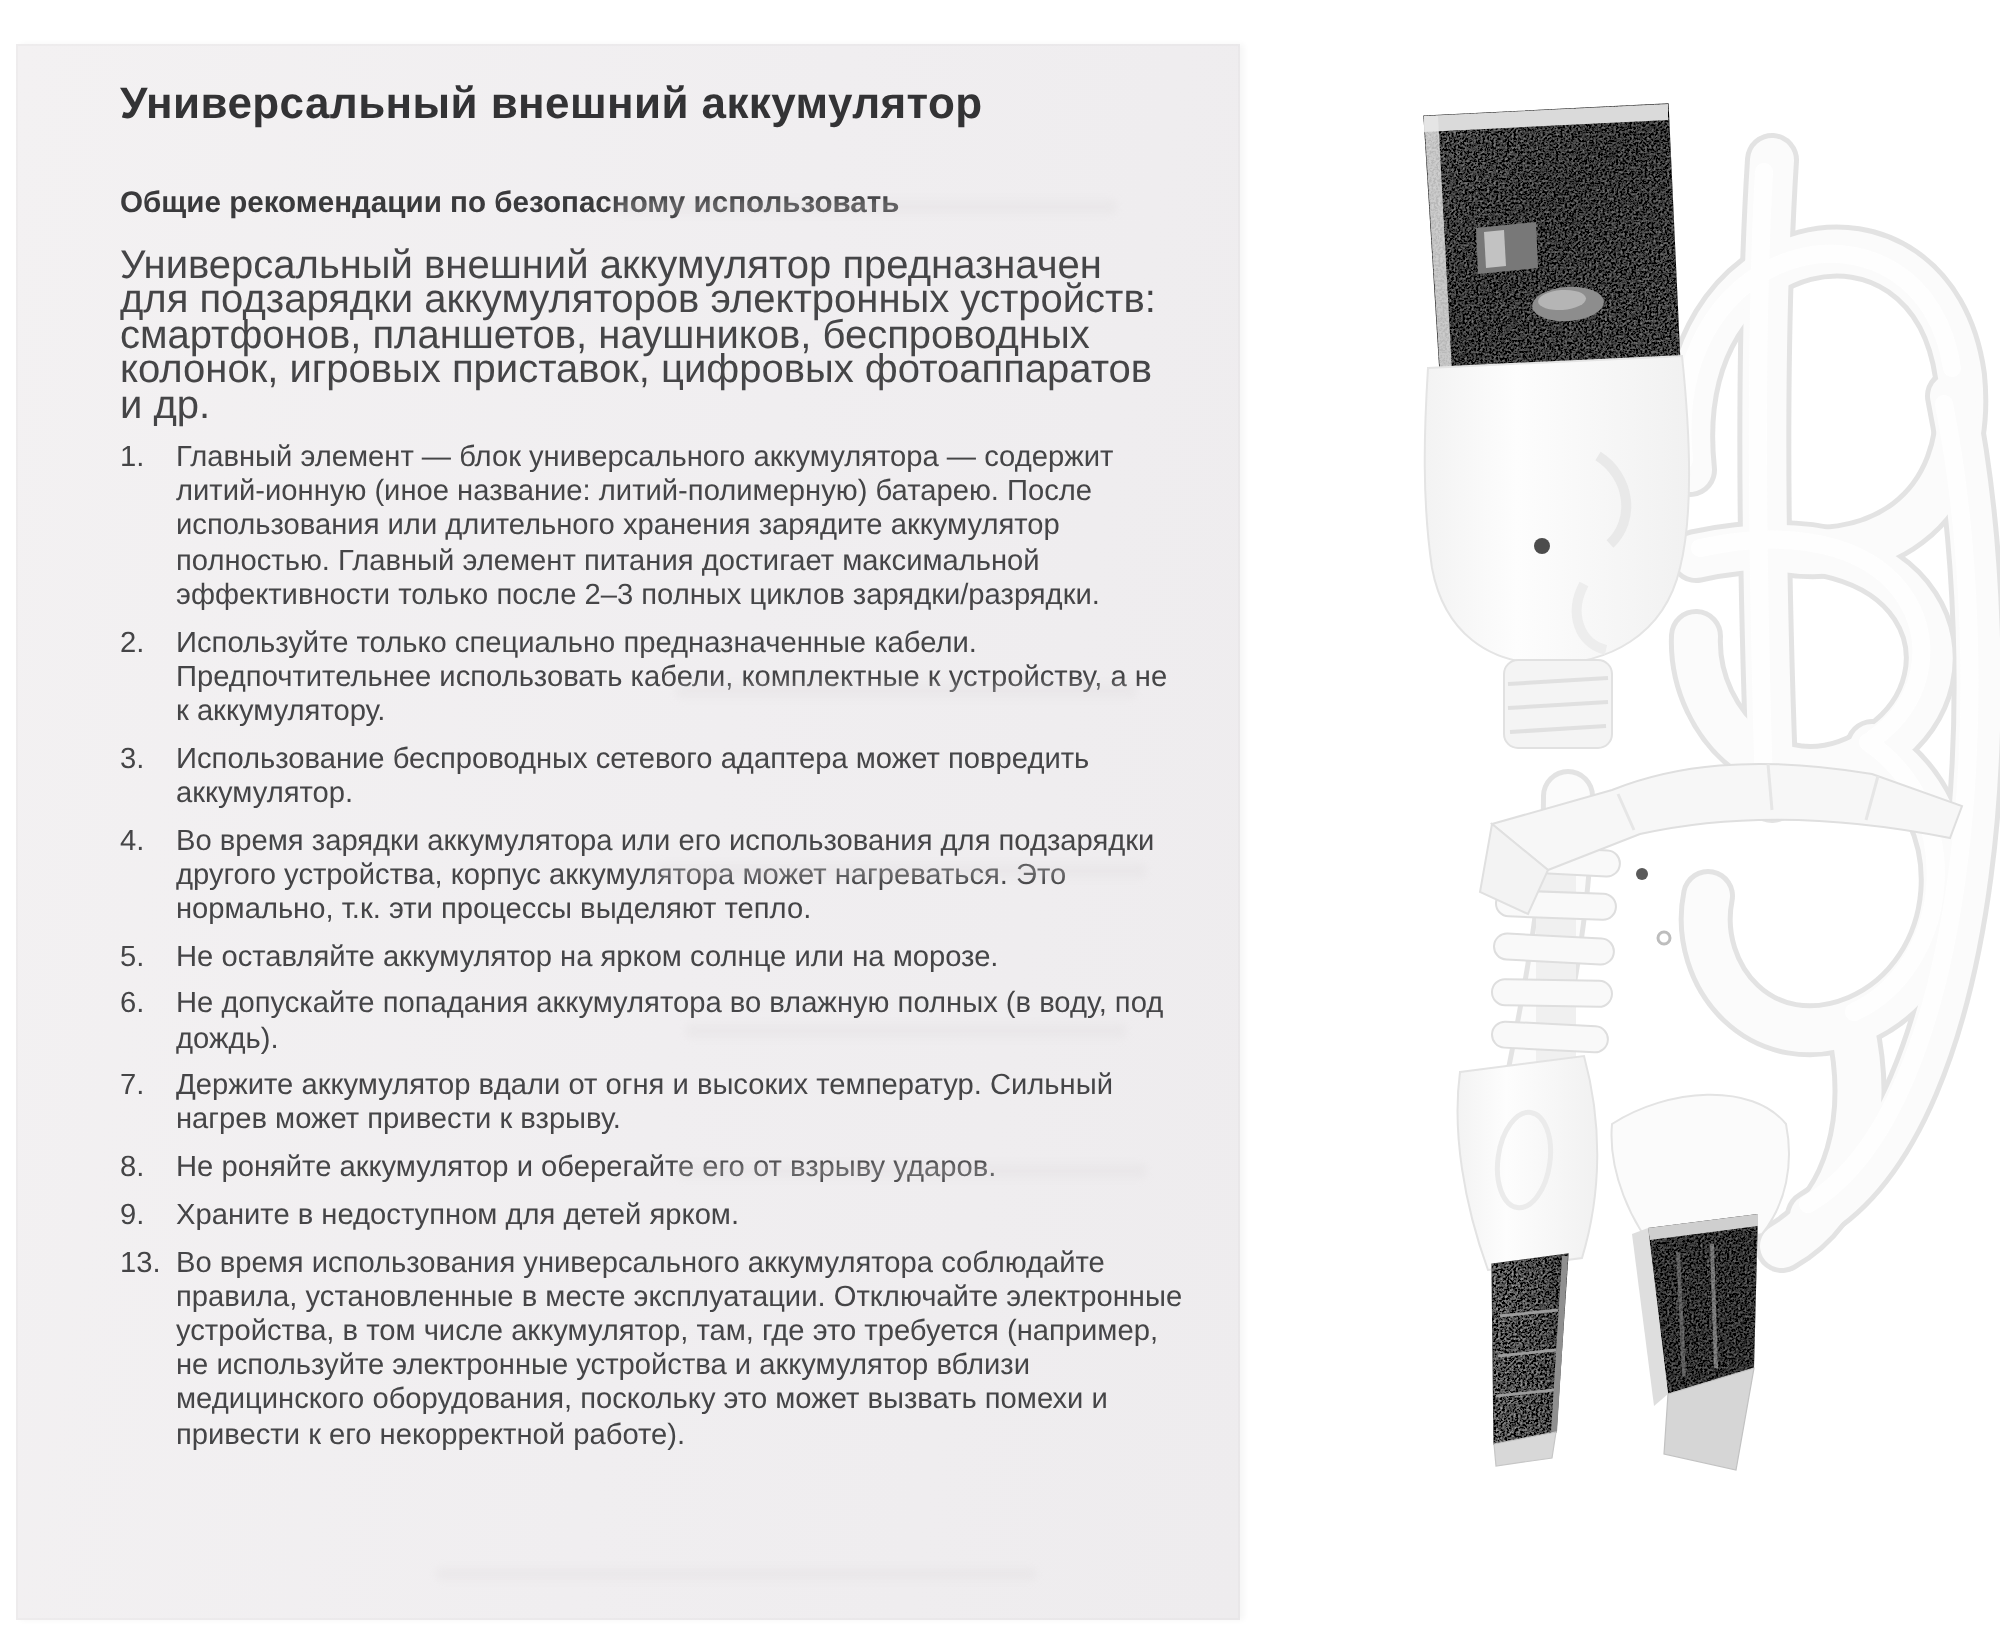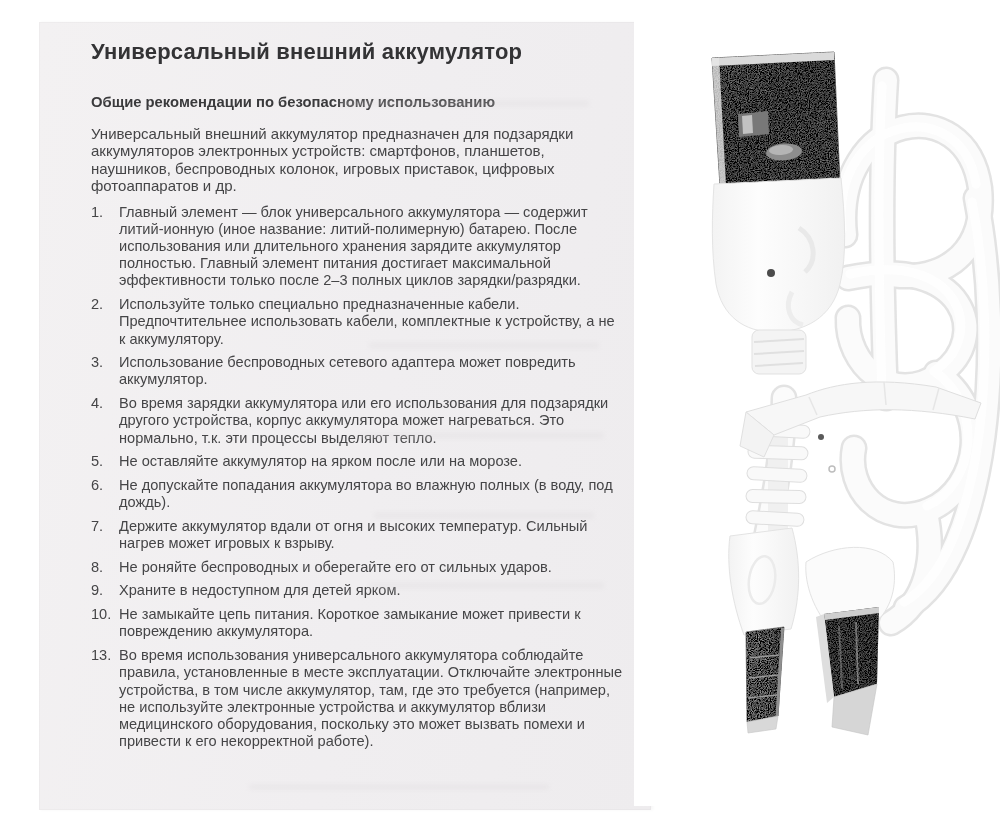--- a/index.html
+++ b/index.html
@@ -10,31 +10,30 @@
     -webkit-font-smoothing:antialiased;
   }
   
   .paper{
     position:absolute;left:8px;top:22px;width:612px;height:788px;
     background:linear-gradient(100deg,#f3f1f2 0%,#f0eef0 55%,#eeecee 100%);
     box-shadow:inset 0 0 0 1px rgba(0,0,0,0.02), 2px 0 3px rgba(0,0,0,0.04);
     box-sizing:border-box;
     padding:16px 36px 0 52px;
     color:#3e3e40;
-    margin-left:31px;
   }
   .paper h1{
     margin:0;font-size:22px;line-height:28px;font-weight:700;color:#333335;
     letter-spacing:.2px;
   }
   .paper h2{
     margin:27px 0 0 0;font-size:14.8px;line-height:18px;font-weight:700;color:#3a3a3c;
   }
   .intro{
-    margin:14px 0 0 0;font-size:15px;line-height:17.4px;max-width:522px;color:#454547;
+    margin:14px 0 0 0;font-size:20px;line-height:17.4px;max-width:522px;color:#454547;
   }
   ol.safety{
     list-style:none;margin:9px 0 0 0;padding:0;
   }
   ol.safety li{
     display:flex;margin:0 0 6.5px 0;font-size:14.6px;line-height:17.2px;color:#454547;
   }
   ol.safety .num{flex:0 0 28px;}
   ol.safety .txt{flex:0 0 505px;max-width:505px;}
   
@@ -43,62 +42,58 @@
   .photo{
     position:absolute;left:634px;top:16px;width:366px;height:790px;background:#ffffff;
   }
   .photo svg{display:block;}
 </style>
 </head>
 <body>
 
 <div class="paper">
   <h1>Универсальный внешний аккумулятор</h1>
-  <h2>Общие рекомендации по безопасному использованию</h2>
+  <h2>Общие рекомендации по безопасному использовать</h2>
   <p class="intro">Универсальный внешний аккумулятор предназначен для подзарядки аккумуляторов электронных устройств: смартфонов, планшетов, наушников, беспроводных колонок, игровых приставок, цифровых фотоаппаратов и др.</p>
   <ol class="safety">
     <li>
       <span class="num">1.</span>
       <span class="txt">Главный элемент — блок универсального аккумулятора — содержит литий-ионную (иное название: литий-полимерную) батарею. После использования или длительного хранения зарядите аккумулятор полностью. Главный элемент питания достигает максимальной эффективности только после 2–3 полных циклов зарядки/разрядки.</span>
     </li>
     <li>
       <span class="num">2.</span>
       <span class="txt">Используйте только специально предназначенные кабели. Предпочтительнее использовать кабели, комплектные к устройству, а не к аккумулятору.</span>
     </li>
     <li>
       <span class="num">3.</span>
       <span class="txt">Использование беспроводных сетевого адаптера может повредить аккумулятор.</span>
     </li>
     <li>
       <span class="num">4.</span>
       <span class="txt">Во время зарядки аккумулятора или его использования для подзарядки другого устройства, корпус аккумулятора может нагреваться. Это нормально, т.к. эти процессы выделяют тепло.</span>
     </li>
     <li>
       <span class="num">5.</span>
-      <span class="txt">Не оставляйте аккумулятор на ярком после или на морозе.</span>
+      <span class="txt">Не оставляйте аккумулятор на ярком солнце или на морозе.</span>
     </li>
     <li>
       <span class="num">6.</span>
       <span class="txt">Не допускайте попадания аккумулятора во влажную полных (в воду, под дождь).</span>
     </li>
     <li>
       <span class="num">7.</span>
-      <span class="txt">Держите аккумулятор вдали от огня и высоких температур. Сильный нагрев может игровых к взрыву.</span>
+      <span class="txt">Держите аккумулятор вдали от огня и высоких температур. Сильный нагрев может привести к взрыву.</span>
     </li>
     <li>
       <span class="num">8.</span>
-      <span class="txt">Не роняйте беспроводных и оберегайте его от сильных ударов.</span>
+      <span class="txt">Не роняйте аккумулятор и оберегайте его от взрыву ударов.</span>
     </li>
     <li>
       <span class="num">9.</span>
       <span class="txt">Храните в недоступном для детей ярком.</span>
-    </li>
-    <li>
-      <span class="num">10.</span>
-      <span class="txt">Не замыкайте цепь питания. Короткое замыкание может привести к повреждению аккумулятора.</span>
     </li>
     <li>
       <span class="num">13.</span>
       <span class="txt">Во время использования универсального аккумулятора соблюдайте правила, установленные в месте эксплуатации. Отключайте электронные устройства, в том числе аккумулятор, там, где это требуется (например, не используйте электронные устройства и аккумулятор вблизи медицинского оборудования, поскольку это может вызвать помехи и привести к его некорректной работе).</span>
     </li>
   </ol>
 
   <div class="ghost" style="left:300px;top:78px;width:250px;height:7px;"></div>
   <div class="ghost" style="left:330px;top:320px;width:230px;height:7px;"></div>
   <div class="ghost" style="left:320px;top:410px;width:245px;height:7px;"></div>

